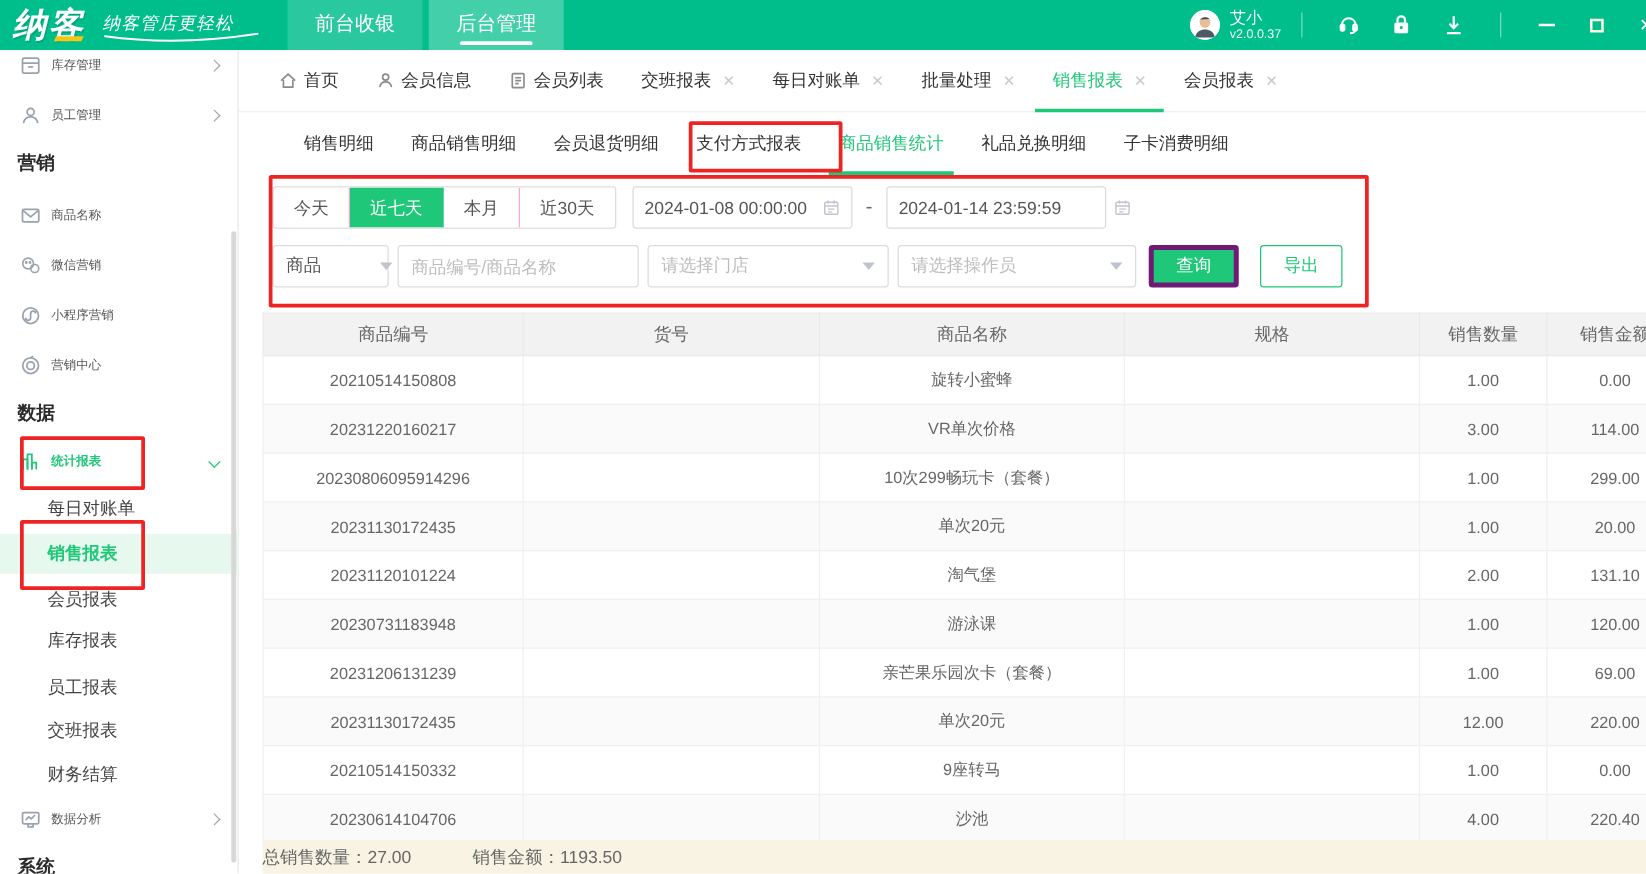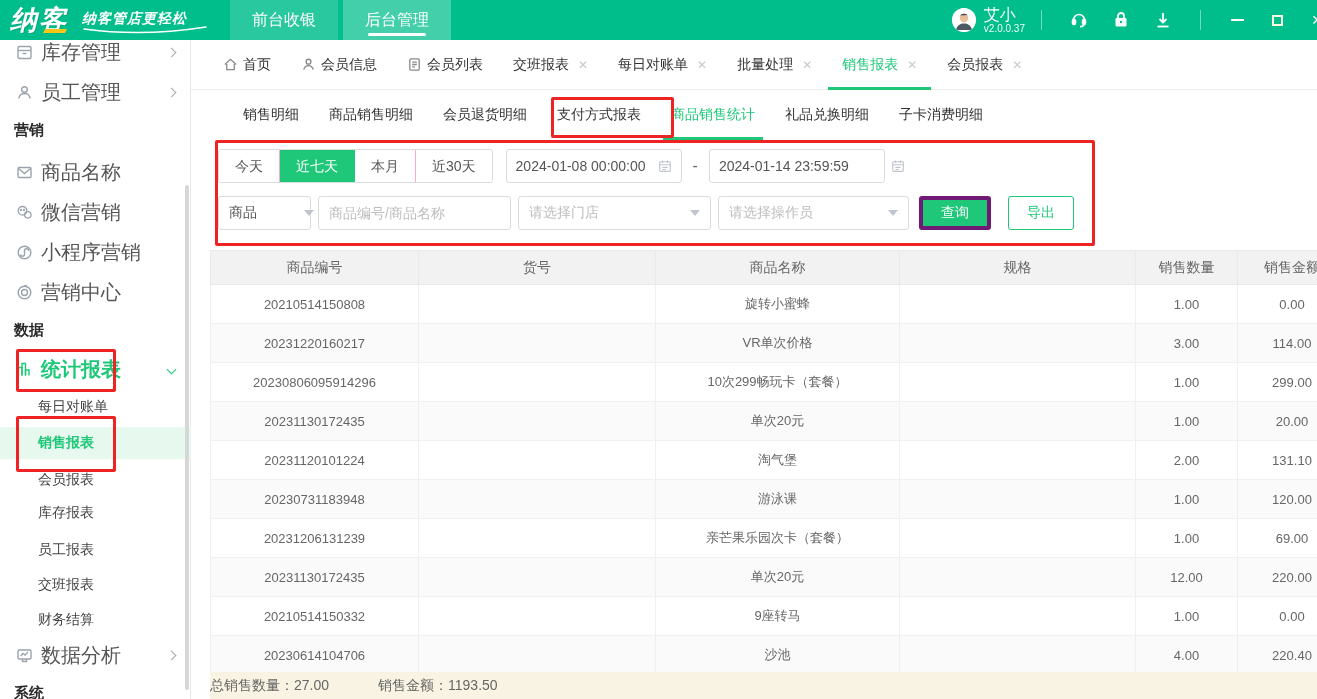--- a/index.html
+++ b/index.html
@@ -4,42 +4,42 @@
 <style>
   * { margin:0; padding:0; box-sizing:border-box; }
   html,body { width:1317px; height:699px; overflow:hidden; }
   body { position:relative; font-family:"Liberation Sans","DejaVu Sans",sans-serif; background:#fff; color:#333; }
 
   
   .app-header { position:absolute; left:0; top:0; width:1317px; height:40px; background:#00be8c; display:flex; align-items:center; color:#fff; z-index:20; }
   .logo-wrap { display:flex; align-items:flex-end; margin-left:10px; position:relative; }
   .logo { font-size:27px; font-weight:bold; font-style:italic; letter-spacing:2px; line-height:36px; text-shadow:1px 1px 0 rgba(0,0,0,.12); }
   .logo-accent { position:absolute; left:34px; bottom:5px; width:22px; height:4px; background:#f5c518; transform:skewX(-25deg); }
-  .tagline-wrap { margin-left:14px; margin-bottom:3px;font-weight:bold; }
+  .tagline-wrap { margin-left:14px; margin-bottom:3px; }
   .tagline { font-size:14px; font-style:italic; letter-spacing:1px; }
   .tagline-swoosh { display:block; margin-top:-2px; }
   .hdr-tabs { display:flex; height:40px; margin-left:22px; }
   .hdr-tab { height:40px; line-height:40px; padding:0 22px; font-size:16px; background:rgba(255,255,255,.16); margin-right:5px; cursor:pointer; position:relative; }
   .hdr-tab.active { background:rgba(255,255,255,.26); }
   .hdr-tab.active::after { content:""; position:absolute; left:50%; transform:translateX(-50%); bottom:4px; width:58px; height:3px; background:#fff; border-radius:2px; }
   .hdr-right { position:absolute; right:0; top:0; height:40px; display:flex; align-items:center; }
   .avatar { width:24px; height:24px; border-radius:50%; background:#fff; overflow:hidden; flex:0 0 auto; }
   .user-meta { margin-left:8px; line-height:1.1; }
-  .user-name { font-size:16px; }
+  .user-name { font-size:13px; }
   .user-version { font-size:10px; opacity:.95; }
   .hdr-divider { width:1px; height:20px; background:rgba(255,255,255,.45); margin:0 16px; }
   .hdr-icon { width:18px; height:18px; margin:0 12px; display:flex; align-items:center; justify-content:center; cursor:pointer; }
   .win-btn { width:16px; height:16px; margin:0 12px; display:flex; align-items:center; justify-content:center; cursor:pointer; }
   .min-bar { width:13px; height:2px; background:#fff; }
   .max-box { width:11px; height:11px; border:2px solid #fdfce0; }
   .close-x { font-size:14px; color:#fff; }
 
   
   .sidebar { position:absolute; left:0; top:40px; width:191px; height:659px; background:#fff; border-right:1px solid #e8e8e8; z-index:5; }
-  .side-row { position:absolute; left:0; width:191px; height:24px; display:flex; align-items:center; font-size:20px; color:#555; cursor:pointer; }
+  .side-row { position:absolute; left:0; width:191px; height:24px; display:flex; align-items:center; font-size:10px; color:#555; cursor:pointer; }
   .side-row .s-icon { width:17px; height:17px; margin-left:16px; margin-right:8px; color:#9aa3ad; display:flex; align-items:center; }
   .side-section { position:absolute; left:14px; height:24px; display:flex; align-items:center; font-size:15px; font-weight:bold; color:#2b2b2b; }
   .side-sub { position:absolute; left:0; width:191px; height:24px; display:flex; align-items:center; padding-left:38px; font-size:14px; color:#444; cursor:pointer; }
   .side-sub.active { height:32px; background:#e7f8ee; color:#1ec878; font-weight:bold; }
   .side-row.green { color:#1ec878; font-weight:bold; }
   .side-row.green .s-icon { color:#1ec878; }
   .chev { width:7px; height:7px; border-right:1.6px solid #a6a6a6; border-bottom:1.6px solid #a6a6a6; position:absolute; right:16px; }
   .chev.right { transform:rotate(-45deg); }
   .chev.down { transform:rotate(45deg); border-color:#1ec878; }
   .side-scrollthumb { position:absolute; left:185px; top:145px; width:4px; height:505px; background:#d7d7d7; border-radius:2px; cursor:pointer; }

